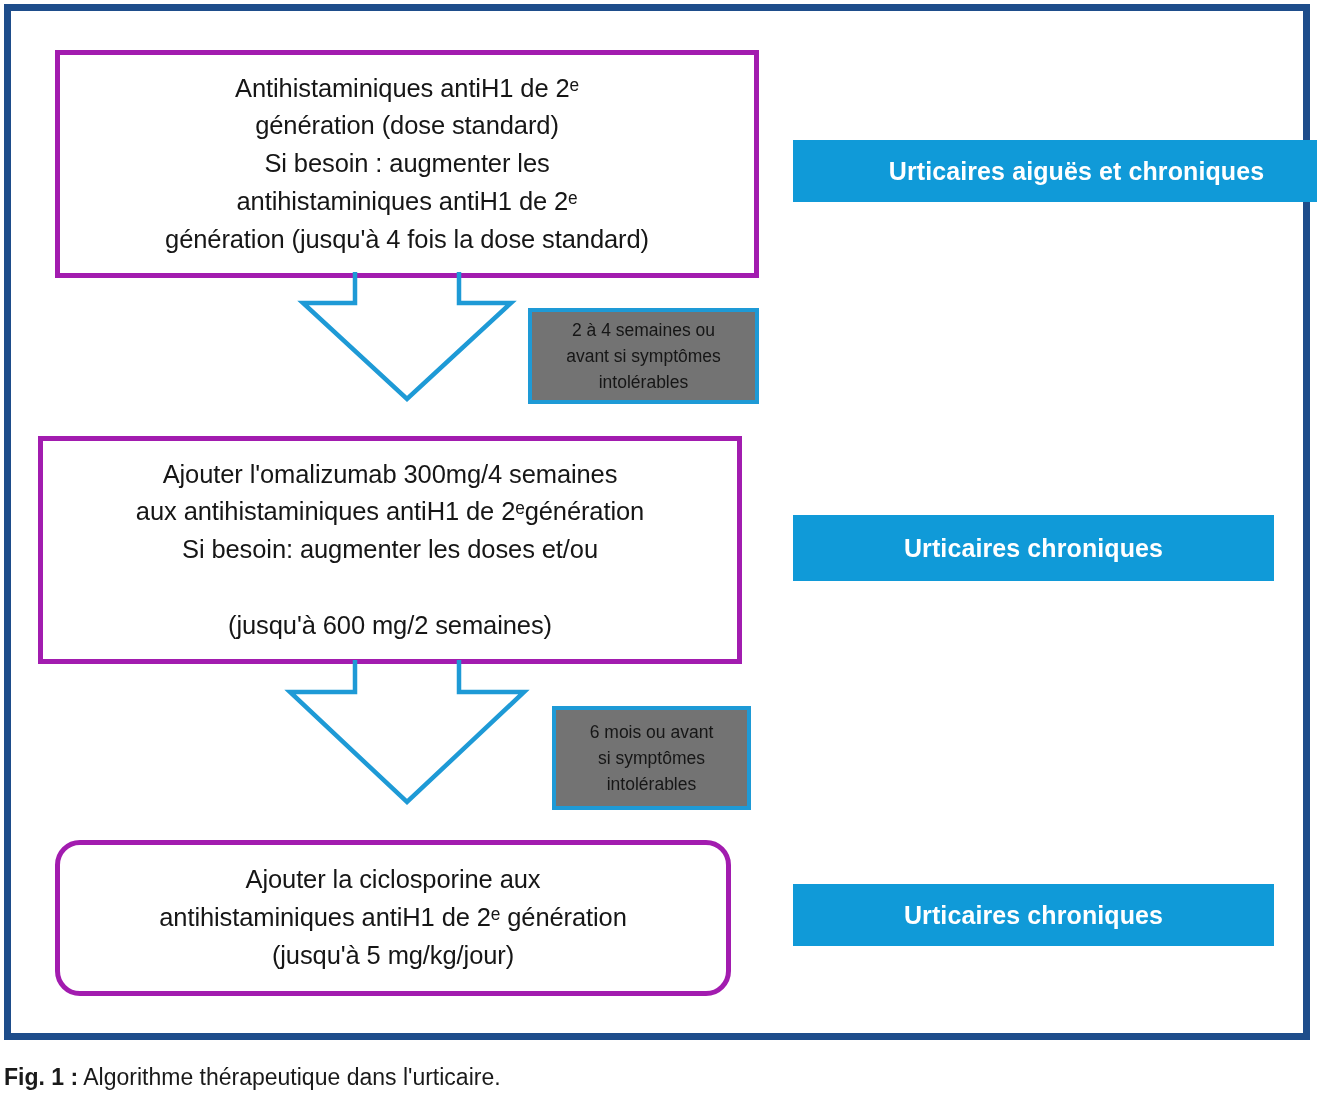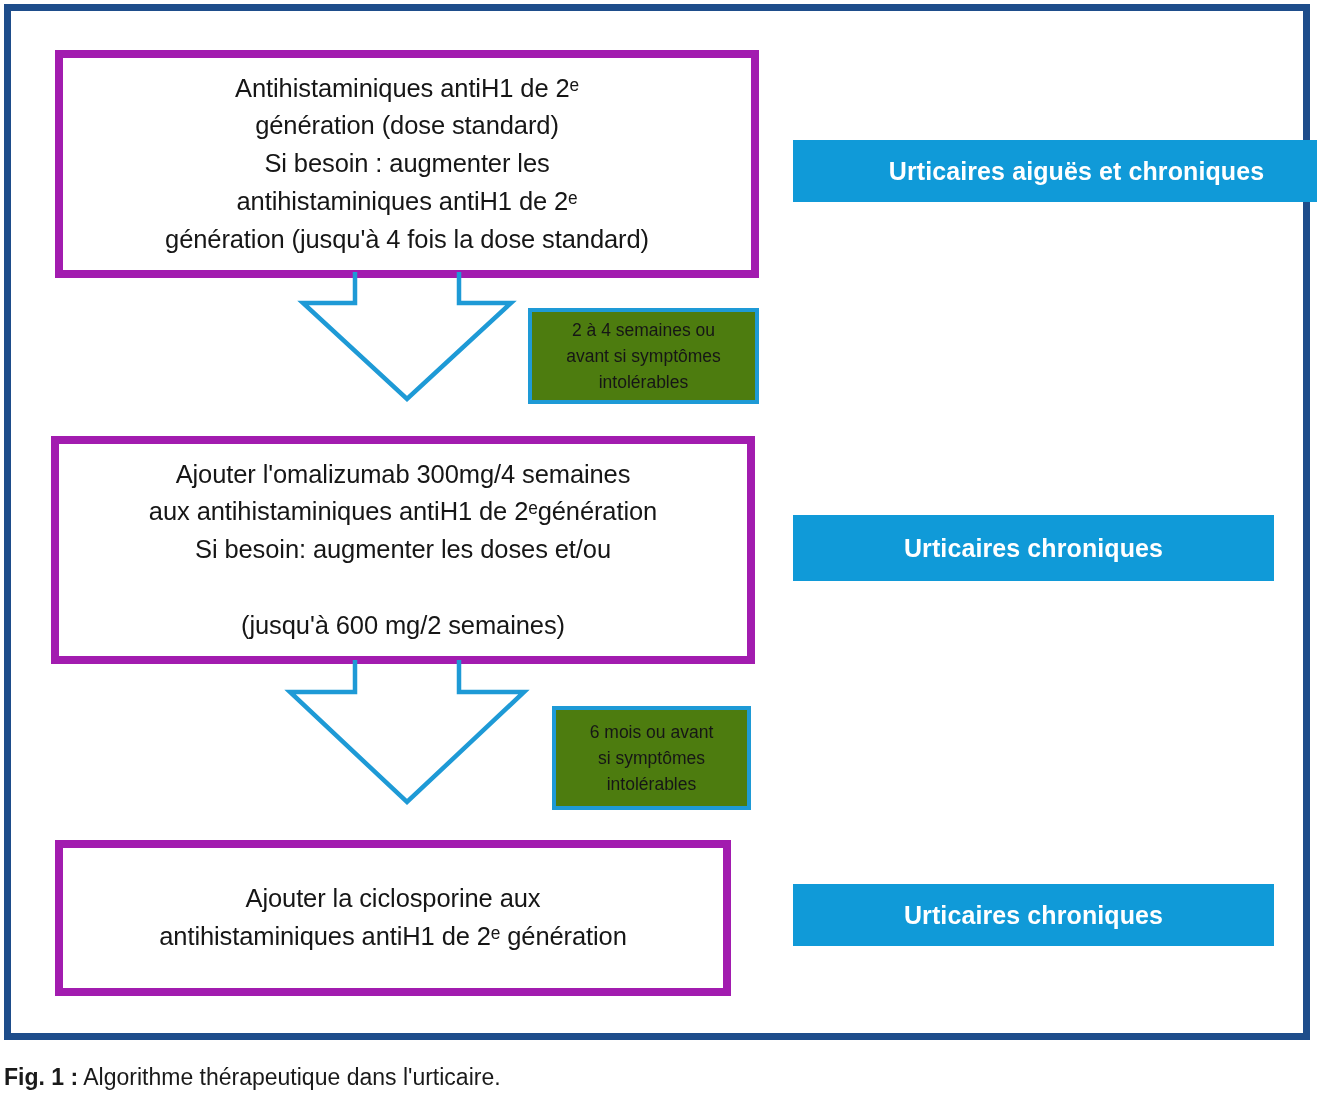--- a/index.html
+++ b/index.html
@@ -31,45 +31,45 @@
     height: 1036px;
     box-sizing: border-box;
     border: 7px solid #1e4d8b;
     background: #ffffff;
   }
 
   
   .flow-box {
     position: absolute;
     box-sizing: border-box;
-    border: 8px solid #a21caf;
+    border: 5px solid #a21caf;
     background: #ffffff;
     display: flex;
     align-items: center;
     justify-content: center;
     text-align: center;
   }
   .flow-box .box-text {
     font-size: 25.5px;
     line-height: 1.48;
     color: #161616;
     padding: 0 10px;
     letter-spacing: -0.1px;
   }
 
   #box-step1 { left: 55px;  top: 50px;  width: 704px; height: 228px; }
-  #box-step2 { left: 51px;  top: 436px; width: 704px; height: 228px; }
-  #box-step3 { left: 55px;  top: 840px; width: 676px; height: 156px; }
+  #box-step2 { left: 38px;  top: 436px; width: 704px; height: 228px; }
+  #box-step3 { left: 55px;  top: 840px; width: 676px; height: 156px; border-radius: 25px; }
 
   
   .note-box {
     position: absolute;
     box-sizing: border-box;
     border: 4px solid #1e9ad6;
-    background: #4d7c0f;
+    background: #737373;
     display: flex;
     align-items: center;
     justify-content: center;
     text-align: center;
   }
   .note-box .note-text {
     font-size: 17.5px;
     line-height: 1.5;
     color: #161616;
     padding: 0 7px;
@@ -179,20 +179,21 @@
       <span>6 mois ou avant</span><br>
       <span>si symptômes</span><br>
       <span>intolérables</span>
     </div>
   </div>
 
   <div class="flow-box" id="box-step3">
     <div class="box-text">
       <span>Ajouter la ciclosporine aux</span><br>
       <span>antihistaminiques antiH1 de 2ᵉ génération</span><br>
+      <span>(jusqu'à 5 mg/kg/jour)</span>
     </div>
   </div>
 
   <div class="category-label" id="label-acute-chronic">
     <span class="cat-text">Urticaires aiguës et chroniques</span>
   </div>
 
   <div class="category-label" id="label-chronic-1">
     <span class="cat-text">Urticaires chroniques</span>
   </div>

